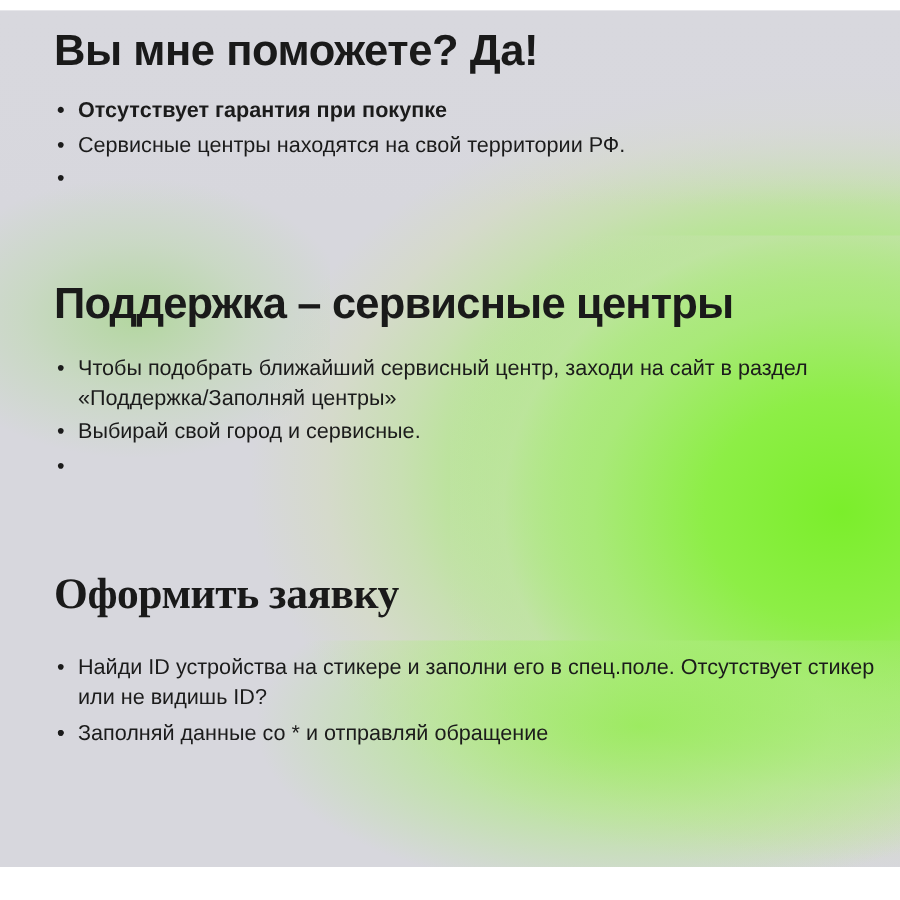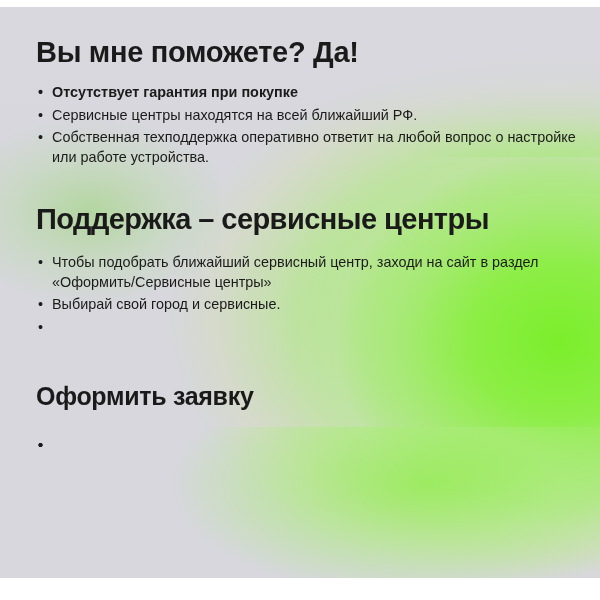--- a/index.html
+++ b/index.html
@@ -119,33 +119,33 @@
     left: 2px;
     top: 0;
     font-size: 14.4px;
     line-height: 19.6px;
     color: #1b1b1b;
   }
   ul.bullets li.bold { font-weight: bold; }
 
   
   #sec1 { top: 9px; }
-  #sec1 h2.heading { font-size: 29px; line-height: 36px; margin-top: 18px; }
+  #sec1 h2.heading { font-size: 29px; line-height: 36px; }
   #sec1 ul.bullets { margin-top: 13px; }
   #sec1 ul.bullets li { margin-bottom: 3px; }
 
   
-  #sec2 { top: 178px; margin-top: 16px; }
+  #sec2 { top: 178px; }
   #sec2 h2.heading { font-size: 29px; line-height: 36px; letter-spacing: -0.55px; }
   #sec2 ul.bullets { margin-top: 16px; }
   #sec2 ul.bullets li { margin-bottom: 3px; }
 
   
   #sec3 { top: 371px; }
-  #sec3 h2.heading { font-size: 25px; line-height: 36px; }
+  #sec3 h2.heading { font-size: 29px; line-height: 36px; font-family: Liberation Serif, serif; }
   #sec3 ul.bullets { margin-top: 22px; }
   #sec3 ul.bullets li { margin-bottom: 5px; }
 
   .strip { position: absolute; left: 0; width: 600px; background: #ffffff; }
   .strip-top { top: 0; height: 7px; }
   .strip-bottom { top: 578px; height: 22px; }
 </style>
 </head>
 <body>
 
@@ -162,57 +162,58 @@
 
     <div class="section" id="sec1">
       <h2 class="heading">Вы мне поможете? Да!</h2>
       <ul class="bullets">
         <li class="bold">
           <span class="dot">•</span>
           <span>Отсутствует гарантия при покупке</span>
         </li>
         <li>
           <span class="dot">•</span>
-          <span>Сервисные центры находятся на всей ближайший РФ.</span>
-        </li>
-        <li>
-          <span class="dot">•</span>
-          <span>Собственная техподдержка оперативно ответит на любой вопрос о настройке или работе устройства.</span>
+          <span>Сервисные центры находятся на свой территории РФ.</span>
+        </li>
+        <li>
+          <span class="dot">•</span>
         </li>
       </ul>
     </div>
 
     <div class="section" id="sec2">
       <h2 class="heading">Поддержка – сервисные центры</h2>
       <ul class="bullets">
         <li>
           <span class="dot">•</span>
-          <span>Чтобы подобрать ближайший сервисный центр, заходи на сайт в раздел «Оформить/Сервисные центры»</span>
+          <span>Чтобы подобрать ближайший сервисный центр, заходи на сайт в раздел «Поддержка/Заполняй центры»</span>
         </li>
         <li>
           <span class="dot">•</span>
           <span>Выбирай свой город и сервисные.</span>
         </li>
         <li>
           <span class="dot">•</span>
         </li>
       </ul>
     </div>
 
     <div class="section" id="sec3">
       <h2 class="heading">Оформить заявку</h2>
       <ul class="bullets">
         <li>
           <span class="dot">•</span>
-        </li>
-        <li>
-          <span class="dot">•</span>
-        </li>
-        <li>
-          <span class="dot">•</span>
+          <span>Найди ID устройства на стикере и заполни его в спец.поле. Отсутствует стикер или не видишь ID?</span>
+        </li>
+        <li>
+          <span class="dot">•</span>
+        </li>
+        <li>
+          <span class="dot">•</span>
+          <span>Заполняй данные со * и отправляй обращение</span>
         </li>
       </ul>
     </div>
 
   </div>
 </div>
 
 <div class="strip strip-bottom"></div>
 
 </body></html>

